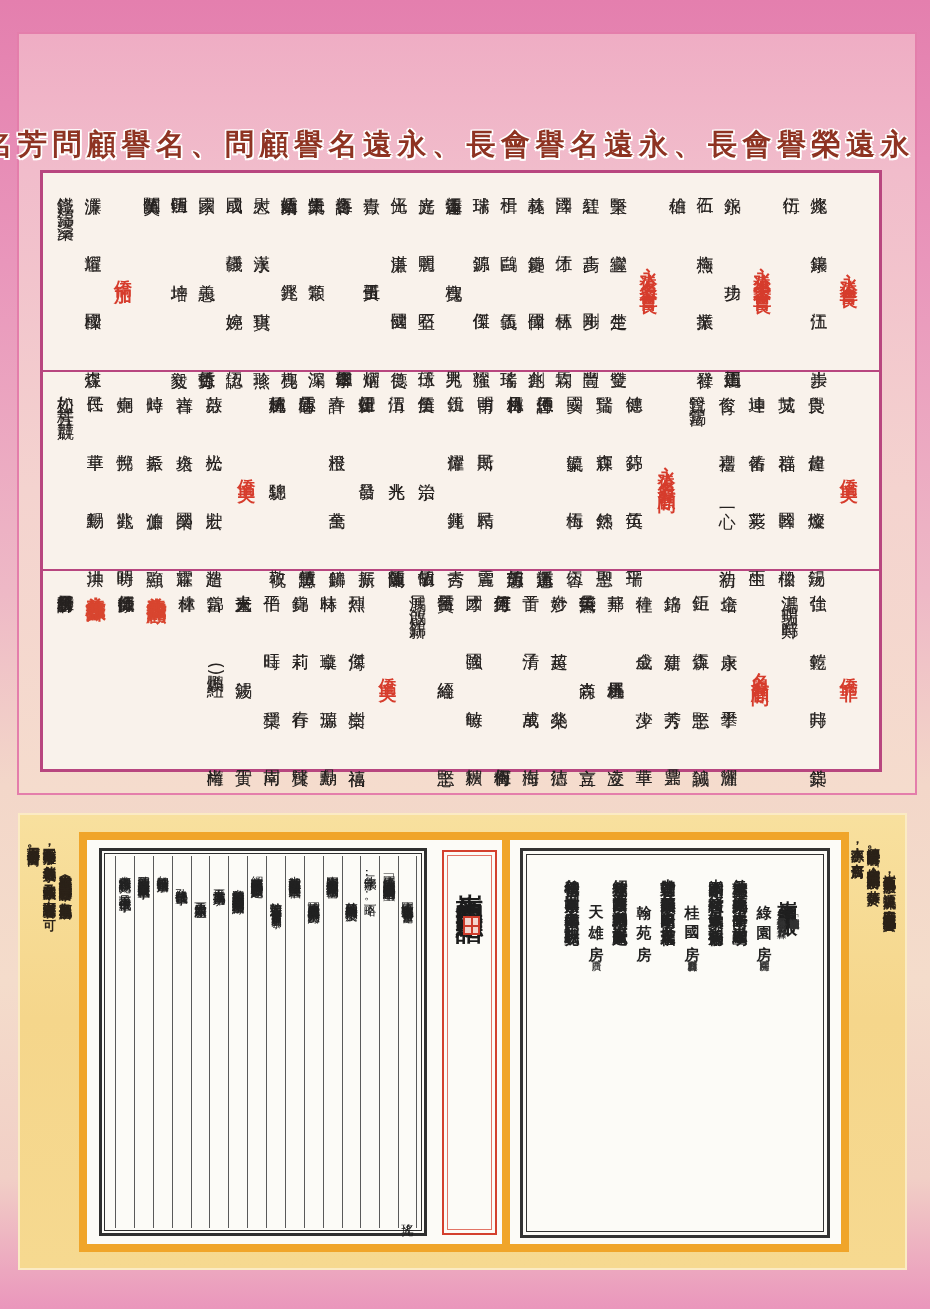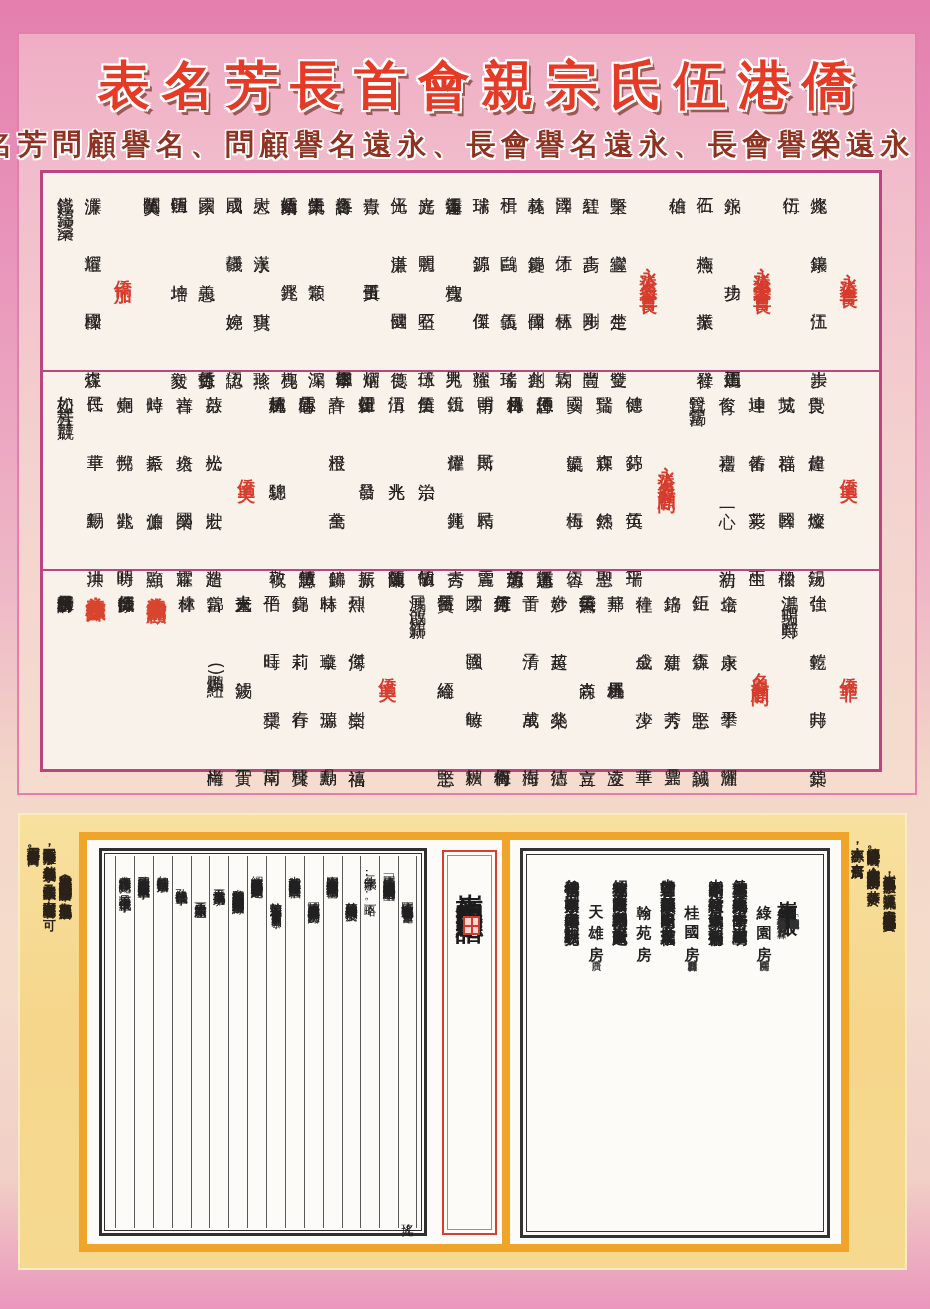--- a/index.html
+++ b/index.html
@@ -89,21 +89,20 @@
 .r-note{writing-mode:vertical-rl;font-size:10px;line-height:14px;color:#333;white-space:nowrap}
 .r-verse{writing-mode:vertical-rl;font-size:15px;line-height:20px;letter-spacing:1px;
   font-weight:bold;color:#222;margin-bottom:11px;white-space:nowrap}
 </style>
 </head>
 <body>
 
 <div id="page">
 
   <div class="upper">
-    <div class="title">僑港伍氏宗親會首長芳名表</div>
     <div class="subtitle">永遠榮譽會長、永遠名譽會長、永遠名譽顧問、名譽顧問芳名表</div>
     <div class="names-box" id="names-box">
         <div class="section">
           <div class="col heading">永遠會長</div>
           <div class="col spread">
             <span class="name">兆燦</span>
             <span class="name">錦康</span>
             <span class="name">伍江</span>
             <span class="name">步崇</span>
           </div>

